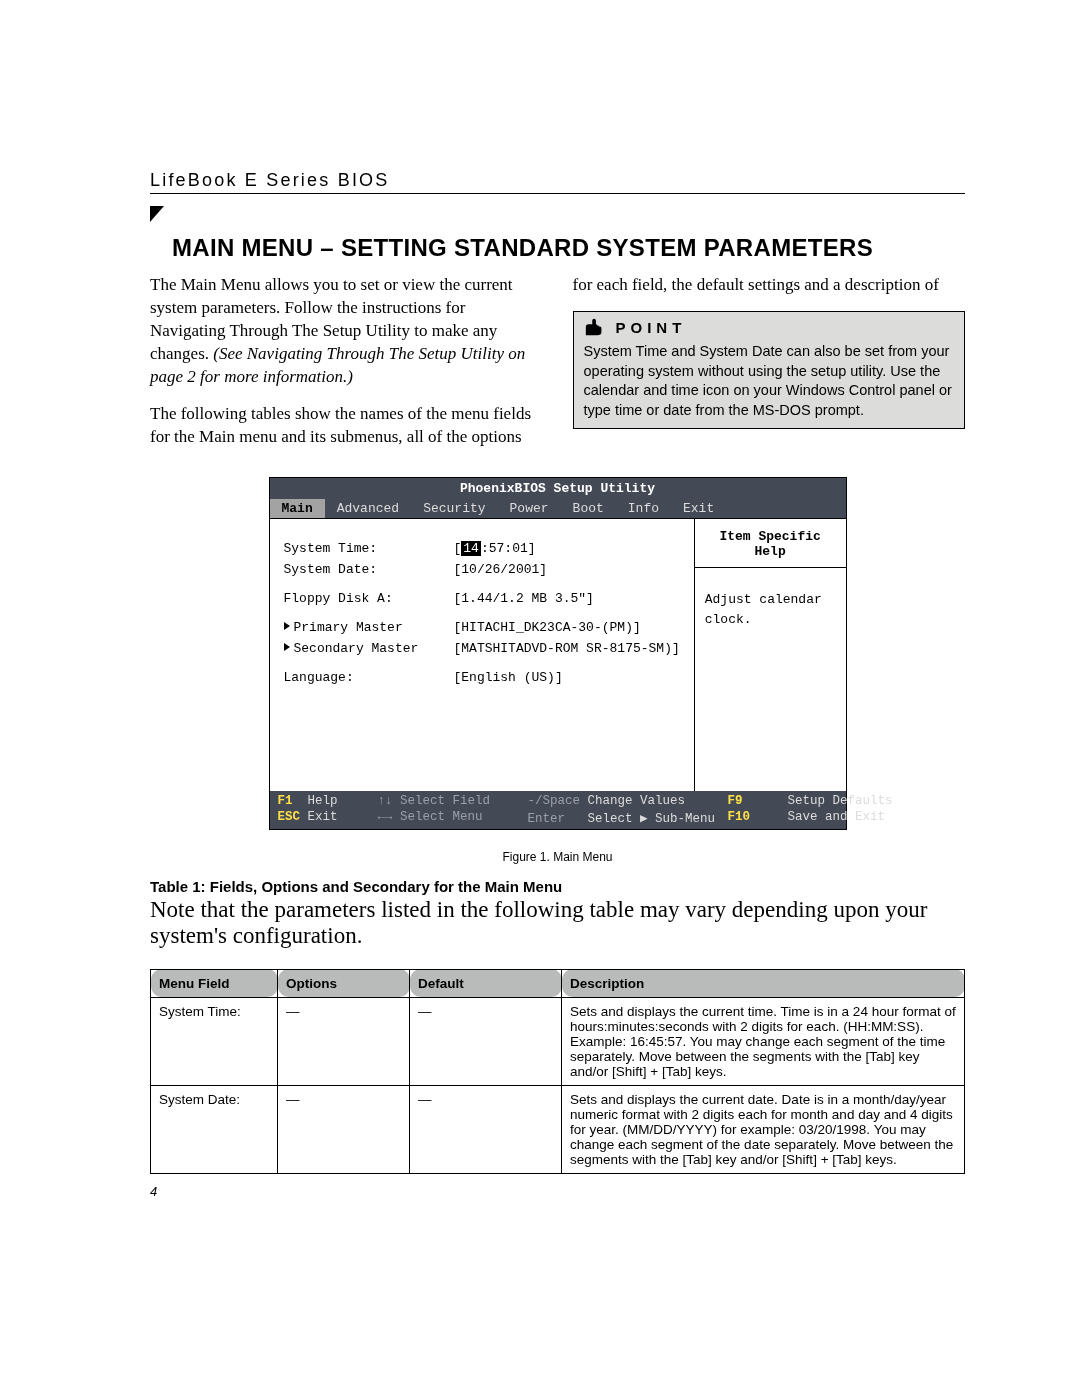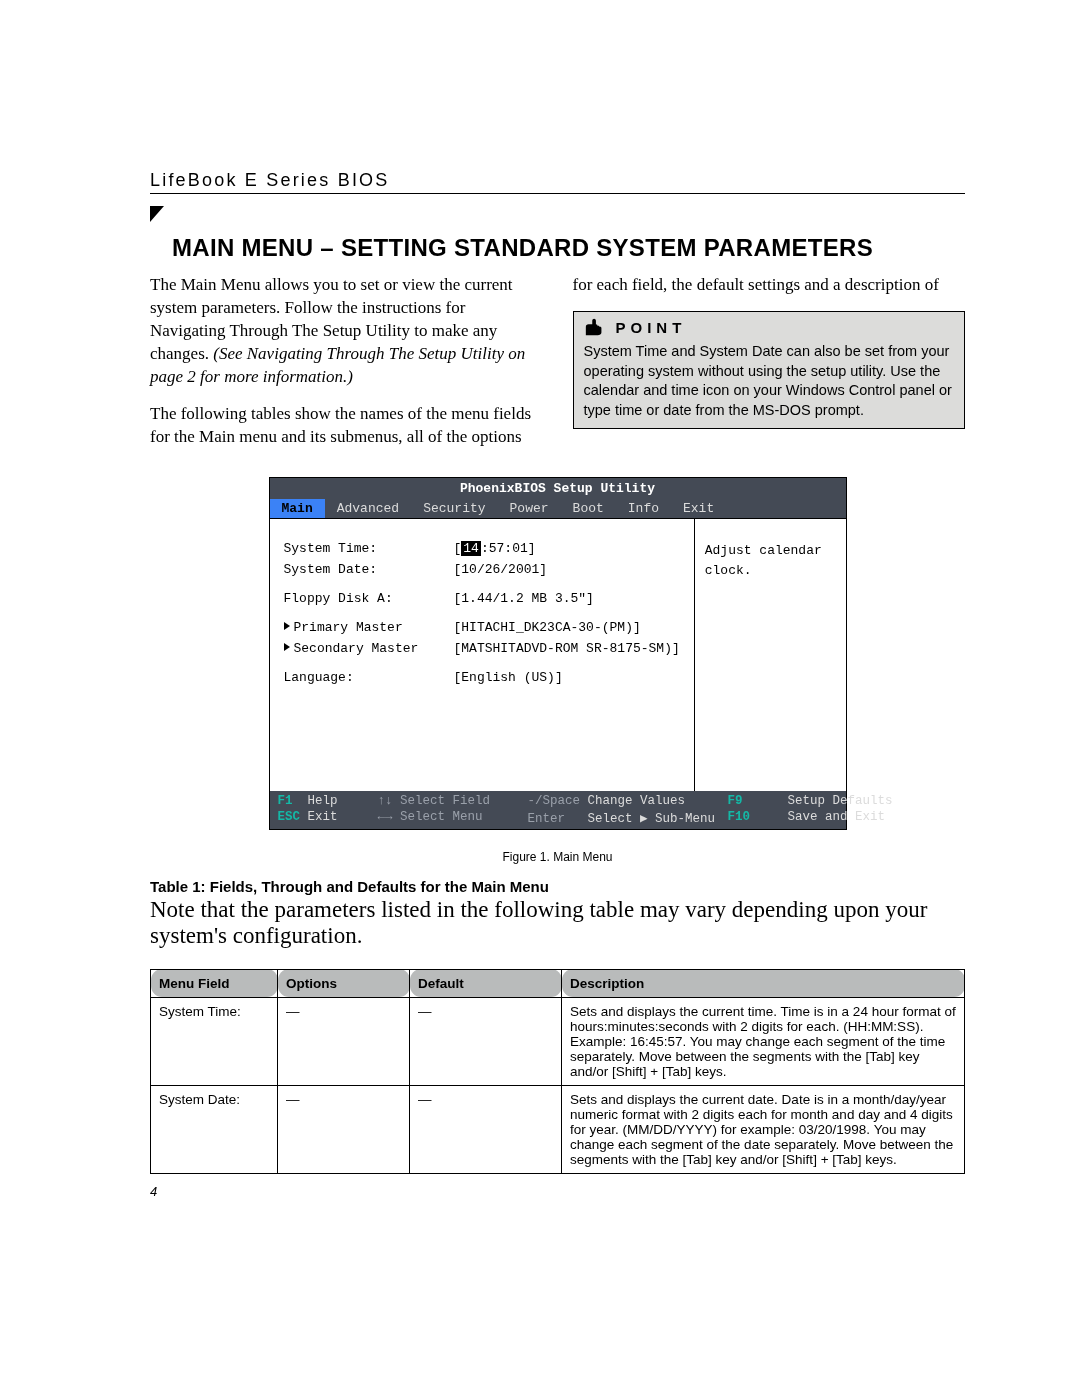--- a/index.html
+++ b/index.html
@@ -88,21 +88,21 @@
   }
   .bios-tabs {
     display: flex;
     background: #444a55;
   }
   .bios-tab {
     padding: 2px 12px;
     color: #dcdcdc;
   }
   .bios-tab.active {
-    background: #3b82f6;
+    background: #a3a3a3;
     color: #000;
     font-weight: 700;
   }
   .bios-body {
     display: flex;
     background: #fff;
     border-top: 1.5px solid #000;
   }
   .bios-left {
     flex: 1;
@@ -146,21 +146,21 @@
   }
   .bios-footer {
     background: #444a55;
     color: #dcdcdc;
     padding: 3px 8px;
     display: grid;
     grid-template-columns: 100px 150px 200px 60px 120px;
     row-gap: 2px;
     font-size: 12.5px;
   }
-  .bios-footer .k { color: #14b8a6; font-weight: 700; }
+  .bios-footer .k { color: #fde047; font-weight: 700; }
   .bios-footer .kg { color: #9aa0aa; }
 
   .fig-caption {
     text-align: center;
     font-family: "Myriad Pro", "Helvetica Neue", Arial, sans-serif;
     font-size: 12px;
     font-weight: 400;
     margin: 18px 0 14px 0;
   }
   .tbl-title {
@@ -261,20 +261,21 @@
         <div class="row">
           <span class="lab"><span class="tri"></span><span>Secondary Master</span></span>
           <span class="val">[MATSHITADVD-ROM SR-8175-SM)]</span>
         </div>
         <div class="row" style="margin-top:14px;">
           <span class="lab">Language:</span>
           <span class="val">[English (US)]</span>
         </div>
       </div>
       <div class="bios-right">
+        <div class="hdr">Item Specific Help</div>
         <div class="help">
           <div>Adjust calendar clock.</div>
         </div>
       </div>
     </div>
     <div class="bios-footer">
       <span><span class="k">F1</span>&nbsp;&nbsp;<span>Help</span></span>
       <span><span class="kg">↑↓</span>&nbsp;<span class="kg">Select Field</span></span>
       <span><span class="kg">-/Space</span>&nbsp;<span>Change Values</span></span>
       <span><span class="k">F9</span></span>
@@ -283,21 +284,21 @@
       <span><span class="k">ESC</span>&nbsp;<span>Exit</span></span>
       <span><span class="kg">←→</span>&nbsp;<span class="kg">Select Menu</span></span>
       <span><span class="kg">Enter</span>&nbsp;&nbsp;&nbsp;<span>Select ▶ Sub-Menu</span></span>
       <span><span class="k">F10</span></span>
       <span>Save and Exit</span>
     </div>
   </div>
 
   <div class="fig-caption">Figure 1.  Main Menu</div>
 
-  <div class="tbl-title">Table 1: Fields, Through and Defaults for the Main Menu</div>
+  <div class="tbl-title">Table 1: Fields, Options and Secondary for the Main Menu</div>
   <div class="tbl-note">Note that the parameters listed in the following table may vary depending upon your system's configuration.</div>
 
   <table class="opts">
     <thead>
       <tr>
         <th style="width:110px">Menu Field</th>
         <th style="width:115px">Options</th>
         <th style="width:135px">Default</th>
         <th>Description</th>
       </tr>

